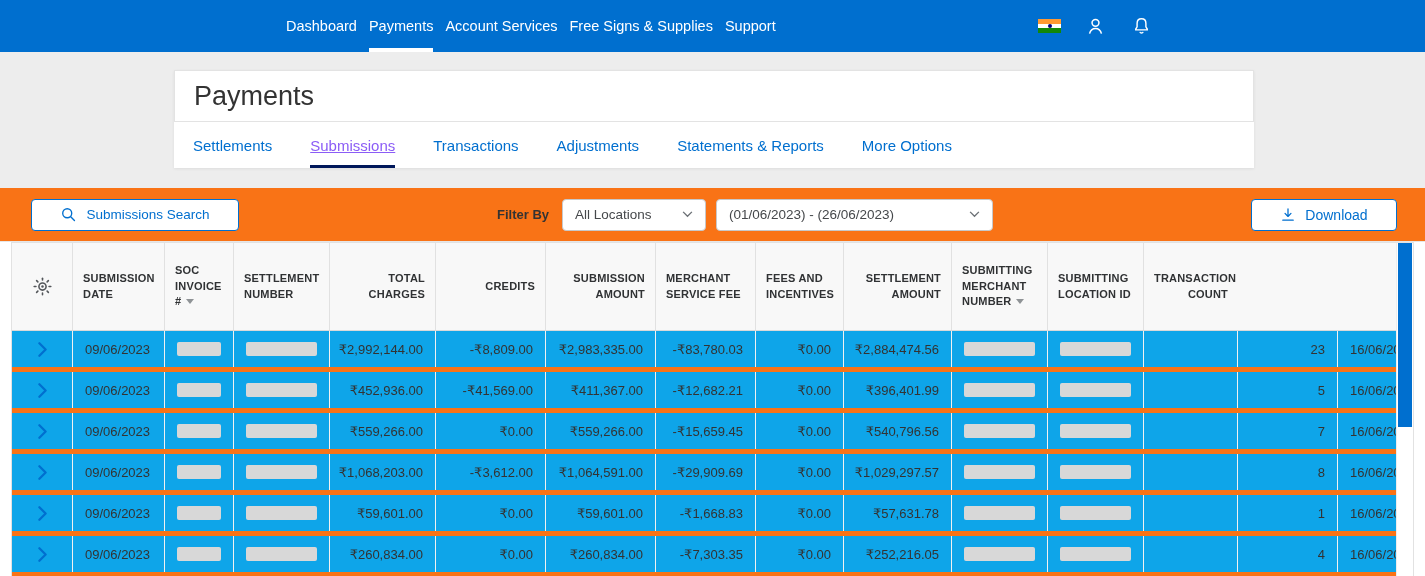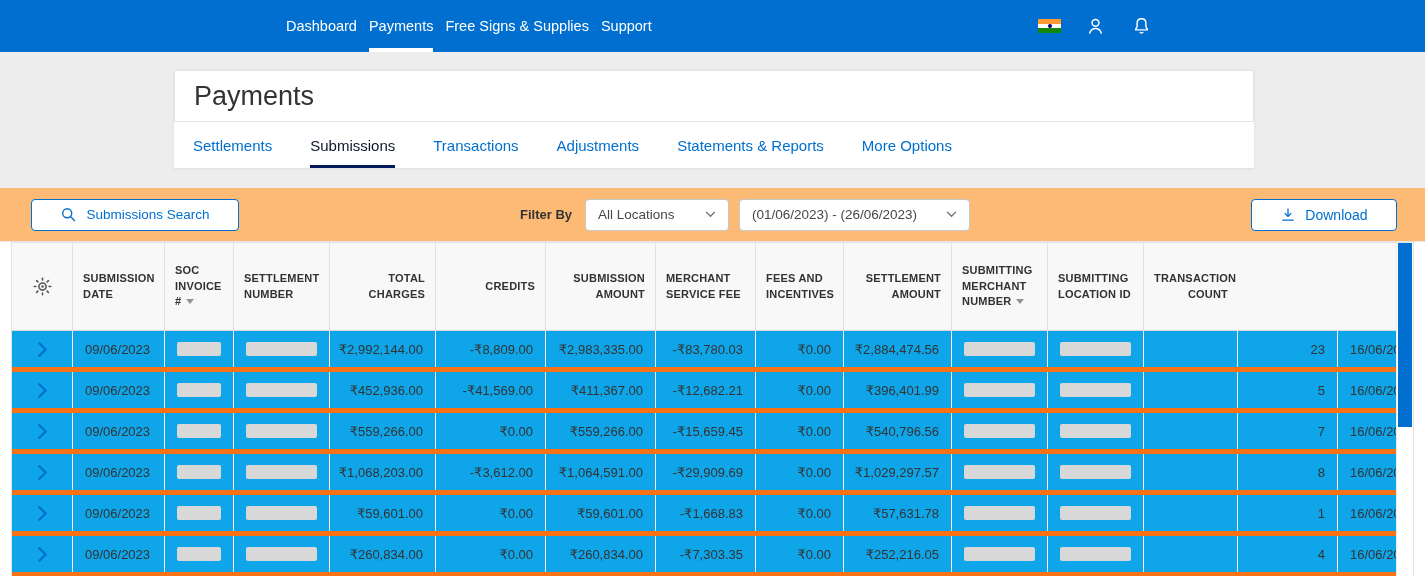--- a/index.html
+++ b/index.html
@@ -23,38 +23,38 @@
 
   
   .hero { height:136px; background:#ededed; position:relative; }
   .hero-card { position:absolute; left:174px; top:18px; width:1080px; background:#fff;
                box-shadow:0 1px 3px rgba(0,0,0,.07); }
   .title-box { height:52px; border:1px solid #e3e3e3; display:flex; align-items:center; padding:0 19px;
                font-size:27px; color:#333; font-weight:400; }
   .tabs { height:46px; display:flex; align-items:center; padding:0 19px; gap:38px; }
   .tab { position:relative; display:flex; align-items:center; height:100%; color:#006fcf;
          font-size:15px; cursor:pointer; white-space:nowrap; }
-  .tab.active { color:#0f172a; }
+  .tab.active { color:#8b5cf6;text-decoration:underline; }
   .tab.active::after { content:''; position:absolute; left:0; right:0; bottom:0; height:3px; background:#00175a; }
 
   
-  .toolbar { height:54px; background:#fdba74; border-bottom:1px solid #e6e6e6; display:flex;
+  .toolbar { height:54px; background:#f97316; border-bottom:1px solid #e6e6e6; display:flex;
              align-items:center; justify-content:space-between; padding:0 28px 0 31px; }
   .btn-outline { height:32px; background:#fff; border:1px solid #006fcf; border-radius:4px;
              color:#006fcf; font-size:13.5px; display:flex; align-items:center; justify-content:center;
              gap:9px; cursor:pointer; font-family:inherit; }
   .search-btn { width:208px; }
   .download-btn { width:146px; font-size:14px; }
   .mid { display:flex; align-items:center; gap:10px; }
   .filter-lbl { font-size:13px; font-weight:700; color:#333; margin-right:3px; }
   .select { height:32px; border:1px solid #c7c8ca; border-radius:4px; background:#fff;
             display:flex; align-items:center; justify-content:space-between; padding:0 12px;
             font-size:13.5px; color:#45484b; cursor:pointer; }
   .select.loc { width:144px; }
-  .select.dates { width:231px; }
+  .select.dates { width:277px; }
 
   
   .tblwrap { position:relative; margin:0 11px; height:334px; border:1px solid #e2e2e2; border-bottom:none; overflow:hidden; }
   .grid15 { display:grid;
     grid-template-columns:61px 92px 69px 96px 106px 110px 110px 100px 88px 108px 96px 96px 94px 100px minmax(50px,1fr); }
   .thead { background:#f8f8f8; border-bottom:1px solid #d9d9d9; height:88px; }
   .th { display:flex; align-items:center; padding:0 10px; border-right:1px solid #e1e1e1;
         font-size:11px; font-weight:700; color:#303234; line-height:1.4; letter-spacing:.2px;
         cursor:pointer; overflow:hidden; }
   .th:last-child { border-right:none; }
@@ -76,20 +76,21 @@
              border-left:1px solid #ededed; }
   .vthumb { position:absolute; top:0; left:1px; right:1px; height:184px; background:#006fcf; cursor:grab; }
 </style>
 </head>
 <body>
 
 <header class="topnav">
   <nav class="nav-items">
       <div class="nav-item">Dashboard</div>
       <div class="nav-item active">Payments</div>
+      <div class="nav-item">Account Services</div>
       <div class="nav-item">Free Signs &amp; Supplies</div>
       <div class="nav-item">Support</div>
     </nav>
   <div class="nav-icons">
     <span class="flag"></span>
     <span class="icon-btn">
       <svg width="23" height="23" viewBox="0 0 24 24">
         <circle cx="12" cy="8.2" r="3.6" fill="none" stroke="#fff" stroke-width="1.6"></circle>
         <path d="M5.8 19.5c.9-3.6 3.3-5.4 6.2-5.4s5.3 1.8 6.2 5.4" fill="none" stroke="#fff" stroke-width="1.6"></path>
       </svg>

